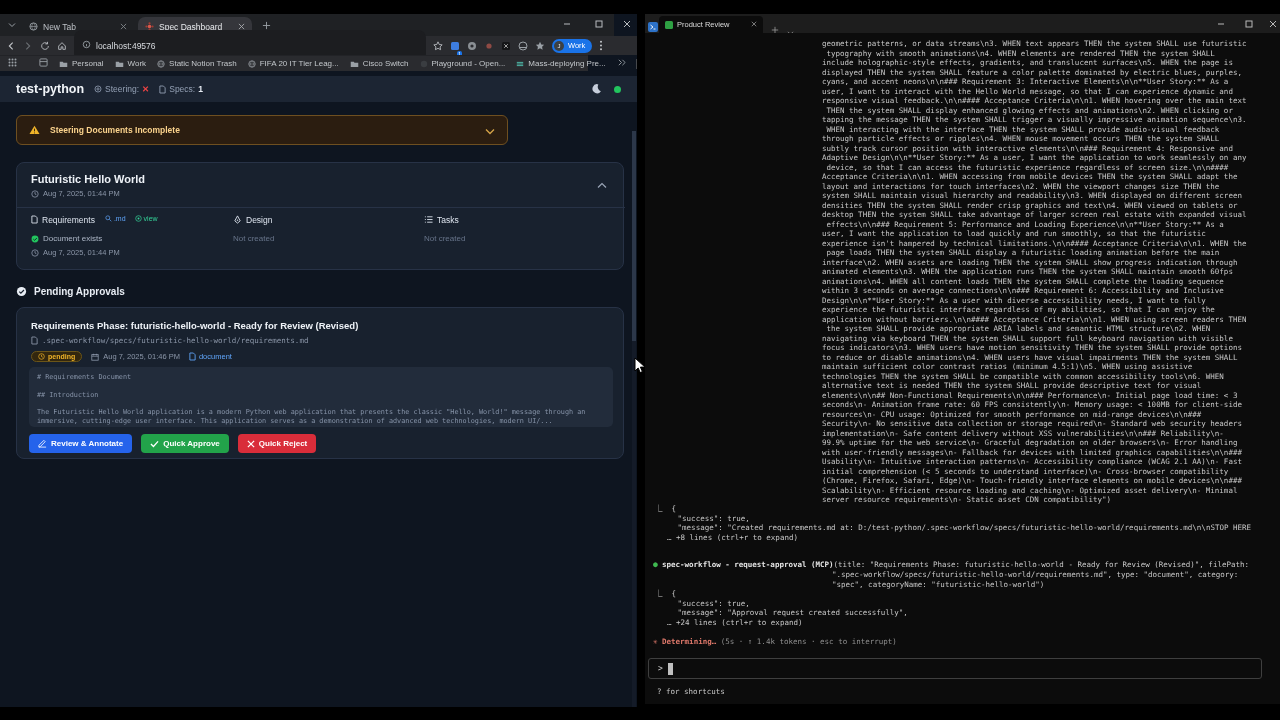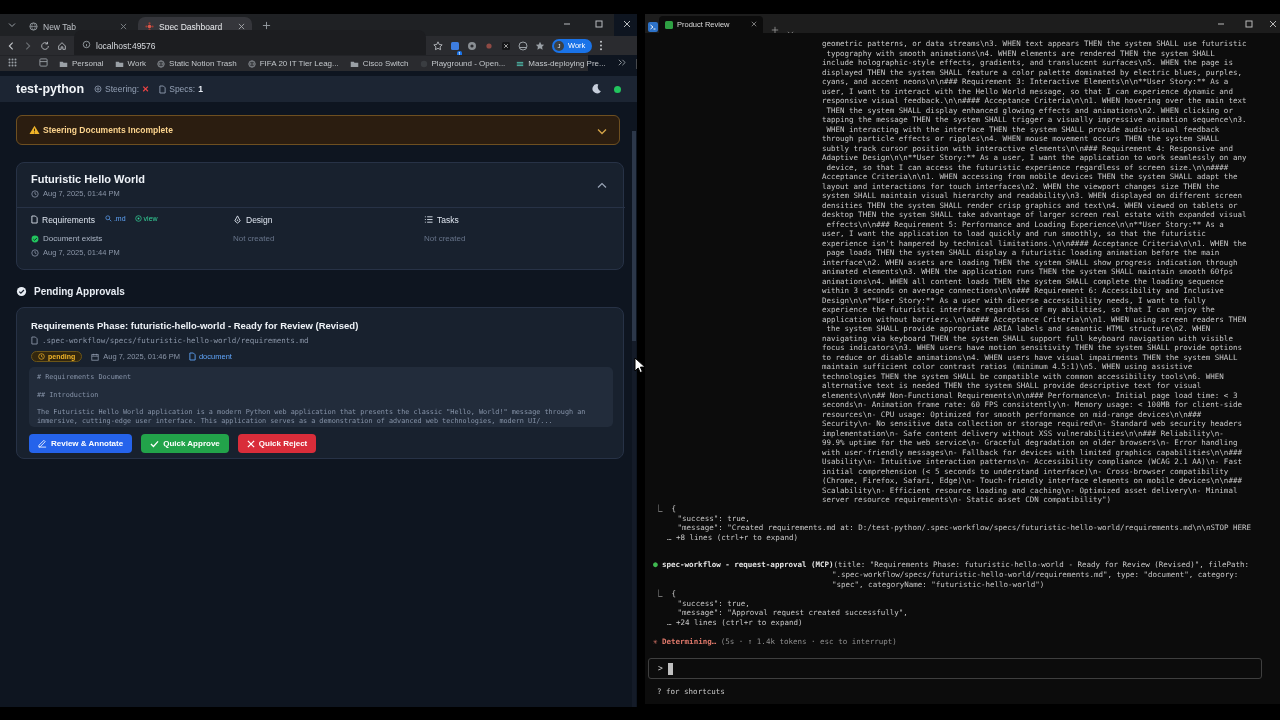--- a/index.html
+++ b/index.html
@@ -20,21 +20,21 @@
   #toolbar { left:0; top:22px; width:637px; height:19px; background:#2a2b2f; display:flex; align-items:center; padding:0 6px; gap:7px; }
   #urlpill { height:15px; flex:0 0 352px; background:#1c1d20; border-radius:8px; display:flex; align-items:center; gap:5px; padding:16px 8px; color:#d7dade; font-size:8.5px; }
   #bookmarks { left:0; top:41px; width:588px; height:16px; background:#2a2b2f; border-top:1px solid #222327; display:flex; align-items:center; padding:0 8px; gap:11px; color:#c3c7cb; font-size:8px; white-space:nowrap; }
   .bm { display:flex; align-items:center; gap:4px; }
   #pageview { left:0; top:57px; width:637px; height:636px; background:#0e1520; overflow:hidden; }
 
   
   #dashheader { left:0; top:5px; width:637px; height:26px; background:#1c2533; display:flex; align-items:center; padding:0 16px; gap:10px; }
   #projtitle { color:#f1f5f9; font-size:12.5px; font-weight:bold; }
   .meta { display:flex; align-items:center; gap:3px; color:#93a0b4; font-size:8.5px; }
-  #warnbanner { left:16px; top:44px; width:604px; height:30px; background:#2b1d10; border:1px solid #6e4f20; border-radius:6px; display:flex; align-items:center; padding:0 12px; gap:3px; }
+  #warnbanner { left:16px; top:44px; width:492px; height:30px; background:#2b1d10; border:1px solid #6e4f20; border-radius:6px; display:flex; align-items:center; padding:0 12px; gap:10px; }
   #warntext { color:#fbd38d; font-size:8.5px; font-weight:bold; }
   .card { position:absolute; left:16px; width:608px; background:#18212e; border:1px solid #273246; border-radius:8px; }
   #speccard { top:91px; height:108px; }
   #spectitle { position:absolute; left:14px; top:10px; color:#eef2f7; font-size:11px; font-weight:bold; }
   .timerow { position:absolute; display:flex; align-items:center; gap:4px; color:#8b96a8; font-size:7.5px; }
   #specdivider { position:absolute; left:0; top:44px; width:608px; height:1px; background:#273246; }
   .col { position:absolute; top:52px; }
   .colhead { display:flex; align-items:flex-start; gap:4px; color:#dde4ee; font-size:8.5px; font-weight:normal; }
   .colstatus { display:flex; align-items:center; gap:4px; margin-top:9px; font-size:8px; color:#aeb8c8; }
   .colstatus.dim { color:#67748a; }

